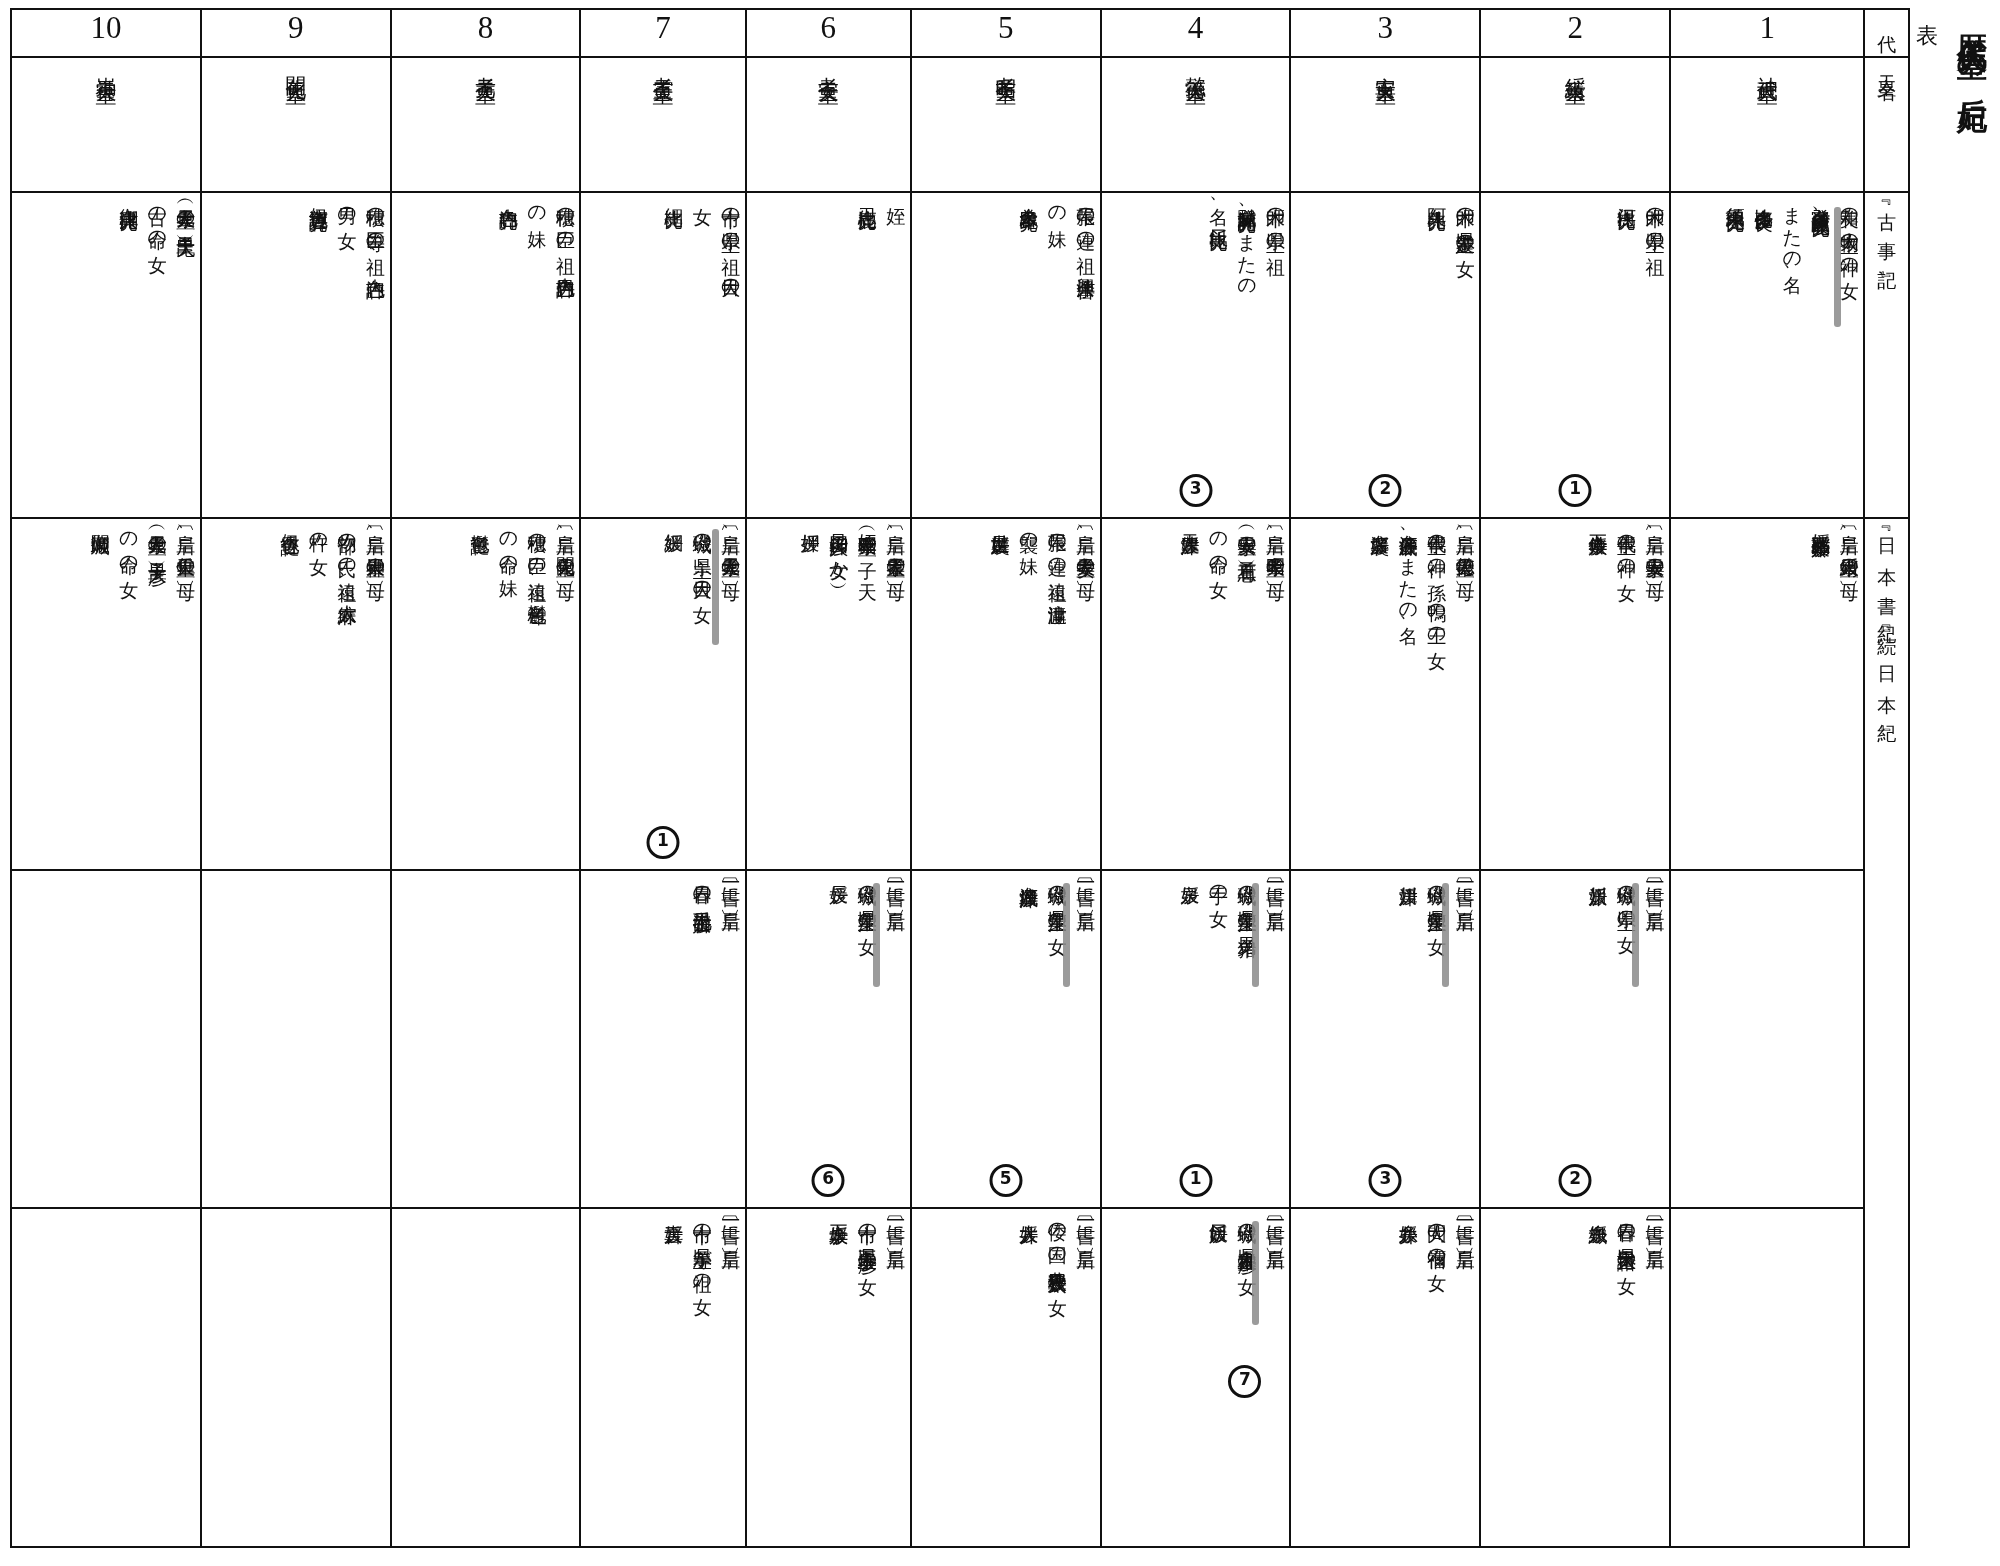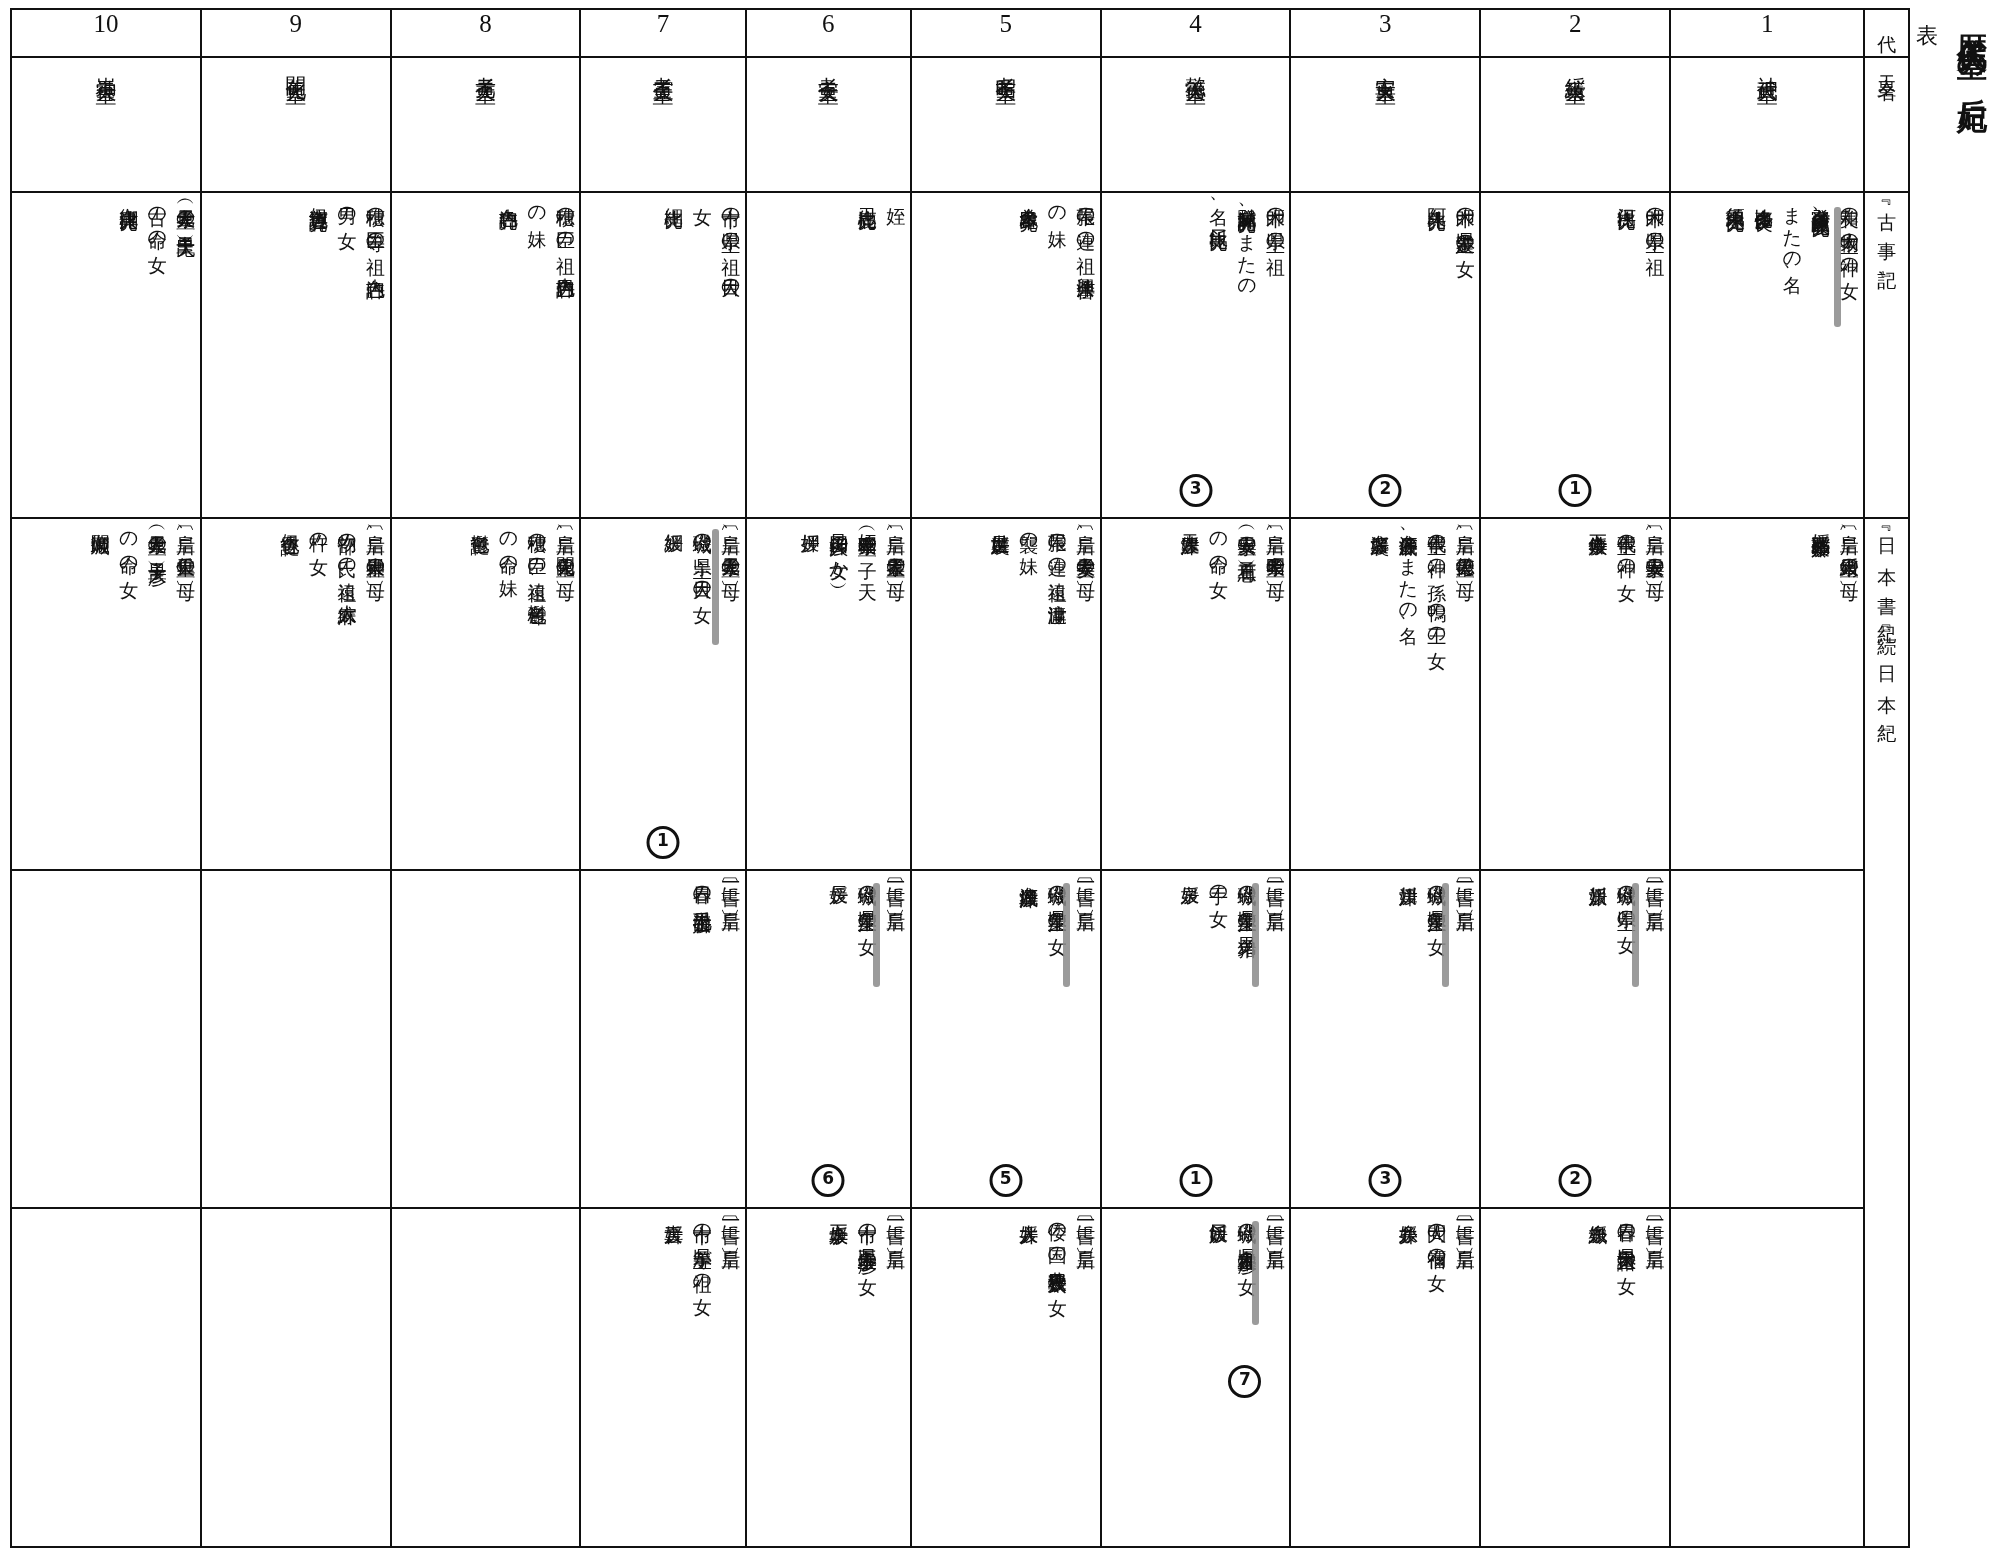--- a/index.html
+++ b/index.html
@@ -60,21 +60,21 @@
     text-orientation:upright;
     font-size:19px;
     letter-spacing:4px;
     display:inline-block;
     margin:0 auto;
   }
   .numcell{
     height:36px;
     text-align:center;
     vertical-align:middle;
-    font-size:25px;
+    font-size:31px;
   }
   .namecell{
     height:106px;
     text-align:center;
     vertical-align:middle;
   }
   .namecell .vtx{
     writing-mode:vertical-rl;
     text-orientation:upright;
     font-size:21px;

